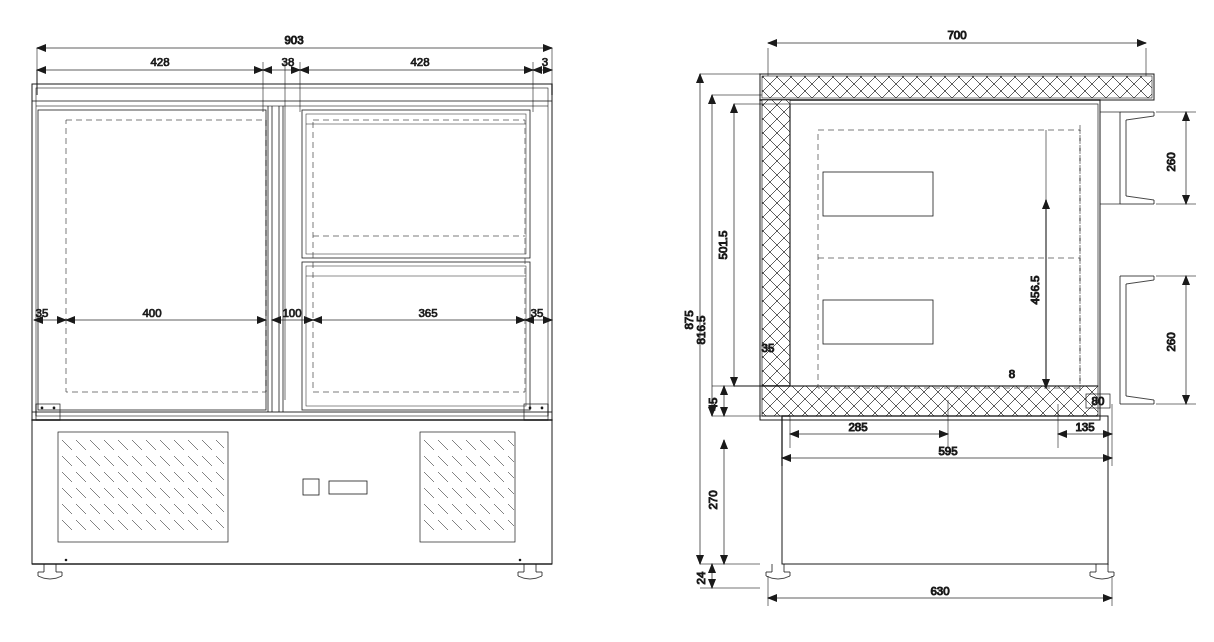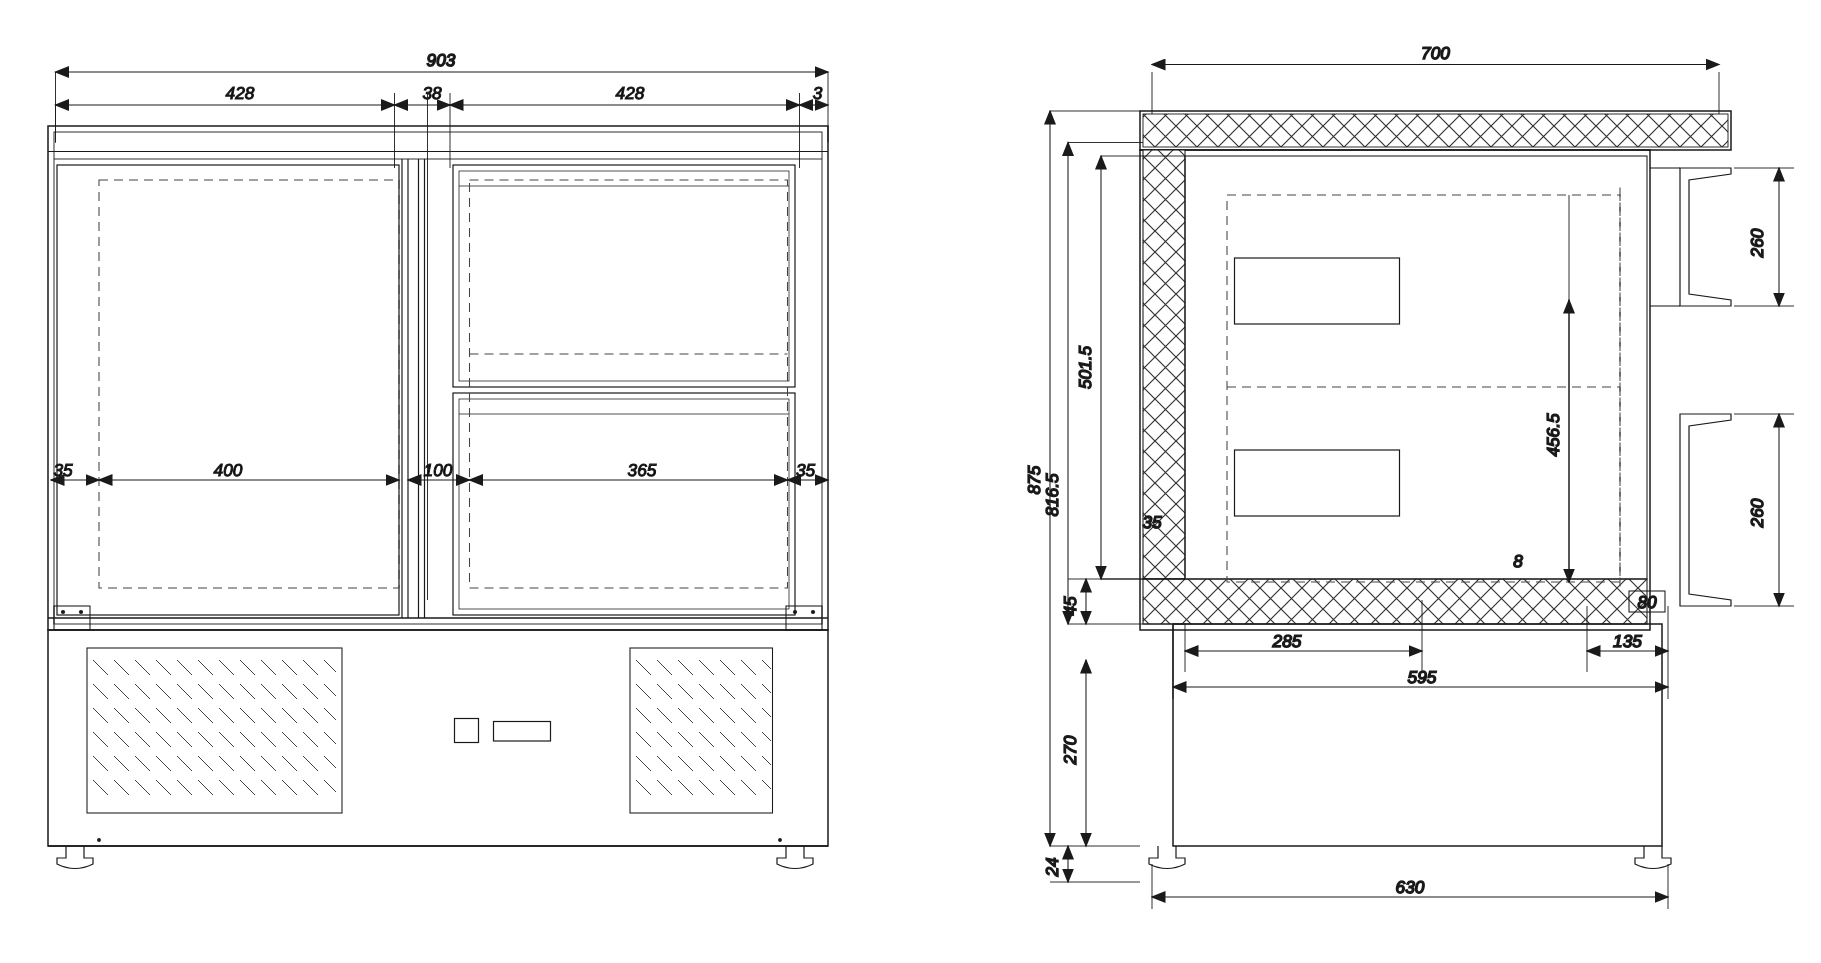--- a/index.html
+++ b/index.html
@@ -1,17 +1,17 @@
 <!DOCTYPE html>
 <html><head>
 <meta charset="utf-8">
 <style>
   html,body{margin:0;padding:0;background:#ffffff;}
   body{width:1214px;height:642px;font-family:"Liberation Sans",sans-serif;overflow:hidden;}
-  #stage{position:relative;width:1214px;height:642px;font-style:italic;}
+  #stage{position:relative;width:1214px;height:642px;}
   svg{display:block;}
   text{font-family:"Liberation Sans",sans-serif;fill:#000;}
 </style>
 </head>
 <body>
 
 <div id="stage">
 <svg width="1214" height="642" viewBox="0 0 1214 642">
   <defs>
     <pattern id="hatchpat" width="14" height="14" patternUnits="userSpaceOnUse" patternTransform="rotate(0)">

